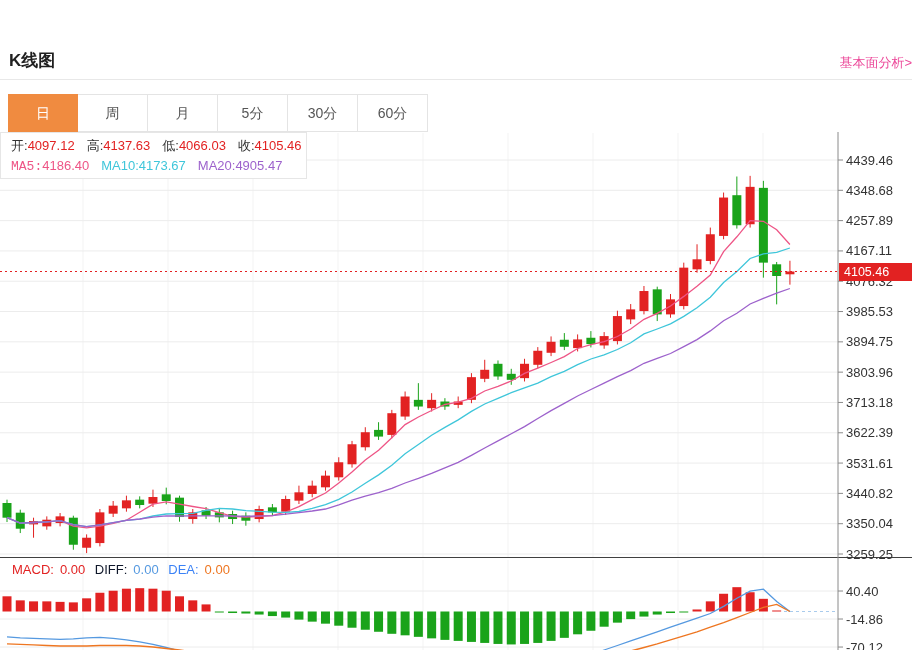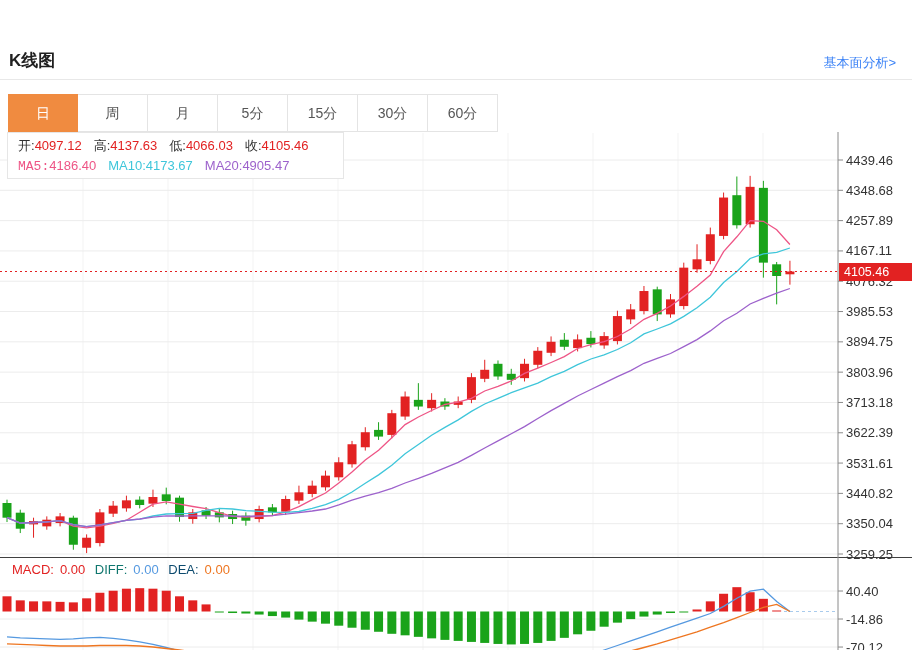--- a/index.html
+++ b/index.html
@@ -1,26 +1,26 @@
 <!DOCTYPE html>
 <html><head>
 <meta charset="utf-8">
 <style>
   html,body{margin:0;padding:0;background:#fff;}
   body{font-family:"Liberation Sans",sans-serif;}
   .page{position:relative;width:912px;height:650px;background:#fff;overflow:hidden;margin-top:44px;}
   .hdr{position:absolute;left:9px;top:5px;font-size:17px;font-weight:bold;color:#1f1f1f;}
-  .hdr-link{position:absolute;right:16px;top:10px;font-size:13px;color:#3b82f6;text-decoration:none;cursor:pointer;}
+  .hdr-link{position:absolute;right:0;top:10px;font-size:13px;color:#ec4899;text-decoration:none;cursor:pointer;}
   .hdr-rule{position:absolute;top:35px;left:0;width:912px;height:1px;background:#e8e8e8;}
   .tabs{position:absolute;left:8px;top:50px;display:flex;}
   .tab{width:70px;height:38px;line-height:36px;text-align:center;font-size:14px;color:#555;
        background:#fff;border:1px solid #e4e4e4;border-left:none;box-sizing:border-box;cursor:pointer;}
   .tab:first-child{border-left:1px solid #e4e4e4;}
   .chart-svg{position:absolute;left:0;top:88px;}
-  .info{position:absolute;left:7px;top:88px;width:337px;height:47px;background:#fff;
+  .info{position:absolute;left:0;top:88px;width:307px;height:47px;background:#fff;
         border:1px solid #e6e6e6;box-sizing:border-box;font-size:13px;padding:3px 0 0 10px;z-index:3;}
   .info-row{height:20px;line-height:20px;white-space:nowrap;}
   .info-row .lbl{color:#333;}
   .info-row .val{margin-right:12px;}
   .macd-hdr{position:absolute;left:12px;top:518px;font-size:13px;white-space:nowrap;z-index:3;}
   .macd-hdr span{margin-right:6px;}
   .ptag{position:absolute;left:839px;width:73px;height:18px;color:#fff;font-size:12.5px;
         line-height:18px;padding-left:5px;box-sizing:border-box;z-index:4;}
 </style>
 </head>
@@ -28,21 +28,20 @@
 
 <div class="page">
   <div class="hdr">K线图</div>
   <a class="hdr-link">基本面分析&gt;</a>
   <div class="hdr-rule"></div>
   <div class="tabs" id="tabs">
       <div class="tab" style="background: rgb(240, 139, 64); border-color: rgb(240, 139, 64); color: rgb(255, 255, 255);">日</div>
       <div class="tab">周</div>
       <div class="tab">月</div>
       <div class="tab">5分</div>
-      <div class="tab">15分</div>
       <div class="tab">30分</div>
       <div class="tab">60分</div>
     </div>
 
   <svg id="chart-svg" class="chart-svg" width="912" height="562" viewBox="0 88 912 562">
       <line x1="83" y1="89" x2="83" y2="513" stroke="#f3f3f3" stroke-width="1"></line>
       <line x1="83" y1="516" x2="83" y2="644" stroke="#f3f3f3" stroke-width="1"></line>
       <line x1="168" y1="89" x2="168" y2="513" stroke="#f3f3f3" stroke-width="1"></line>
       <line x1="168" y1="516" x2="168" y2="644" stroke="#f3f3f3" stroke-width="1"></line>
       <line x1="253" y1="89" x2="253" y2="513" stroke="#f3f3f3" stroke-width="1"></line>
@@ -308,18 +307,18 @@
     <div class="info-row">
       <span class="lbl">开:</span><span class="val" style="color: rgb(226, 34, 34);">4097.12</span><span class="lbl">高:</span><span class="val" style="color: rgb(226, 34, 34);">4137.63</span><span class="lbl">低:</span><span class="val" style="color: rgb(226, 34, 34);">4066.03</span><span class="lbl">收:</span><span class="val" style="color: rgb(226, 34, 34);">4105.46</span>
     </div>
     <div class="info-row">
       <span class="lbl" style="color: rgb(238, 85, 134); font-family: Liberation Mono, monospace;">MA5:</span><span class="val" style="color: rgb(238, 85, 134);">4186.40</span><span class="lbl" style="color: rgb(63, 198, 218);">MA10:</span><span class="val" style="color: rgb(63, 198, 218);">4173.67</span><span class="lbl" style="color: rgb(157, 98, 204);">MA20:</span><span class="val" style="color: rgb(157, 98, 204);">4905.47</span>
     </div>
   </div>
 
   <div class="macd-hdr">
     <span style="color: rgb(226, 34, 34);">MACD:</span><span style="color: rgb(226, 34, 34);">0.00</span>
-    <span style="color: #0f766e;">DIFF:</span><span style="color: rgb(85, 153, 224);">0.00</span>
-    <span style="color: #0c4a6e; text-align: center;">DEA:</span><span style="color: rgb(238, 118, 33);">0.00</span>
+    <span style="color: #0f172a;">DIFF:</span><span style="color: rgb(85, 153, 224);">0.00</span>
+    <span style="color: #3b82f6; text-align: center;">DEA:</span><span style="color: rgb(238, 118, 33);">0.00</span>
   </div>
 
   <div class="ptag" id="ptag" style="top: 219px; background: rgb(226, 34, 34);">4105.46</div>
 </div>
 
 </body></html>

